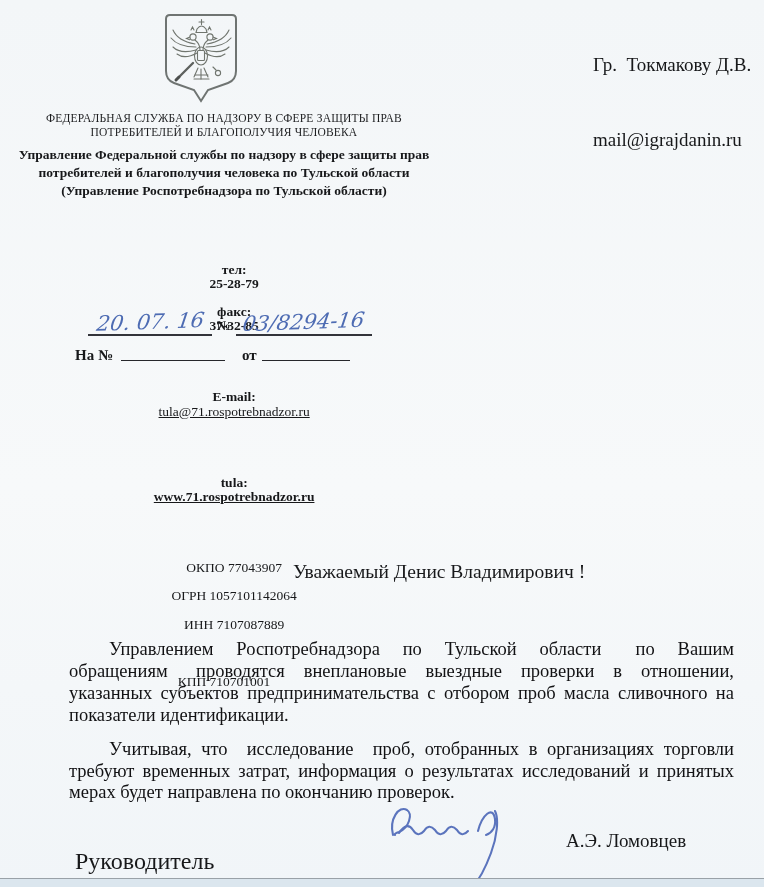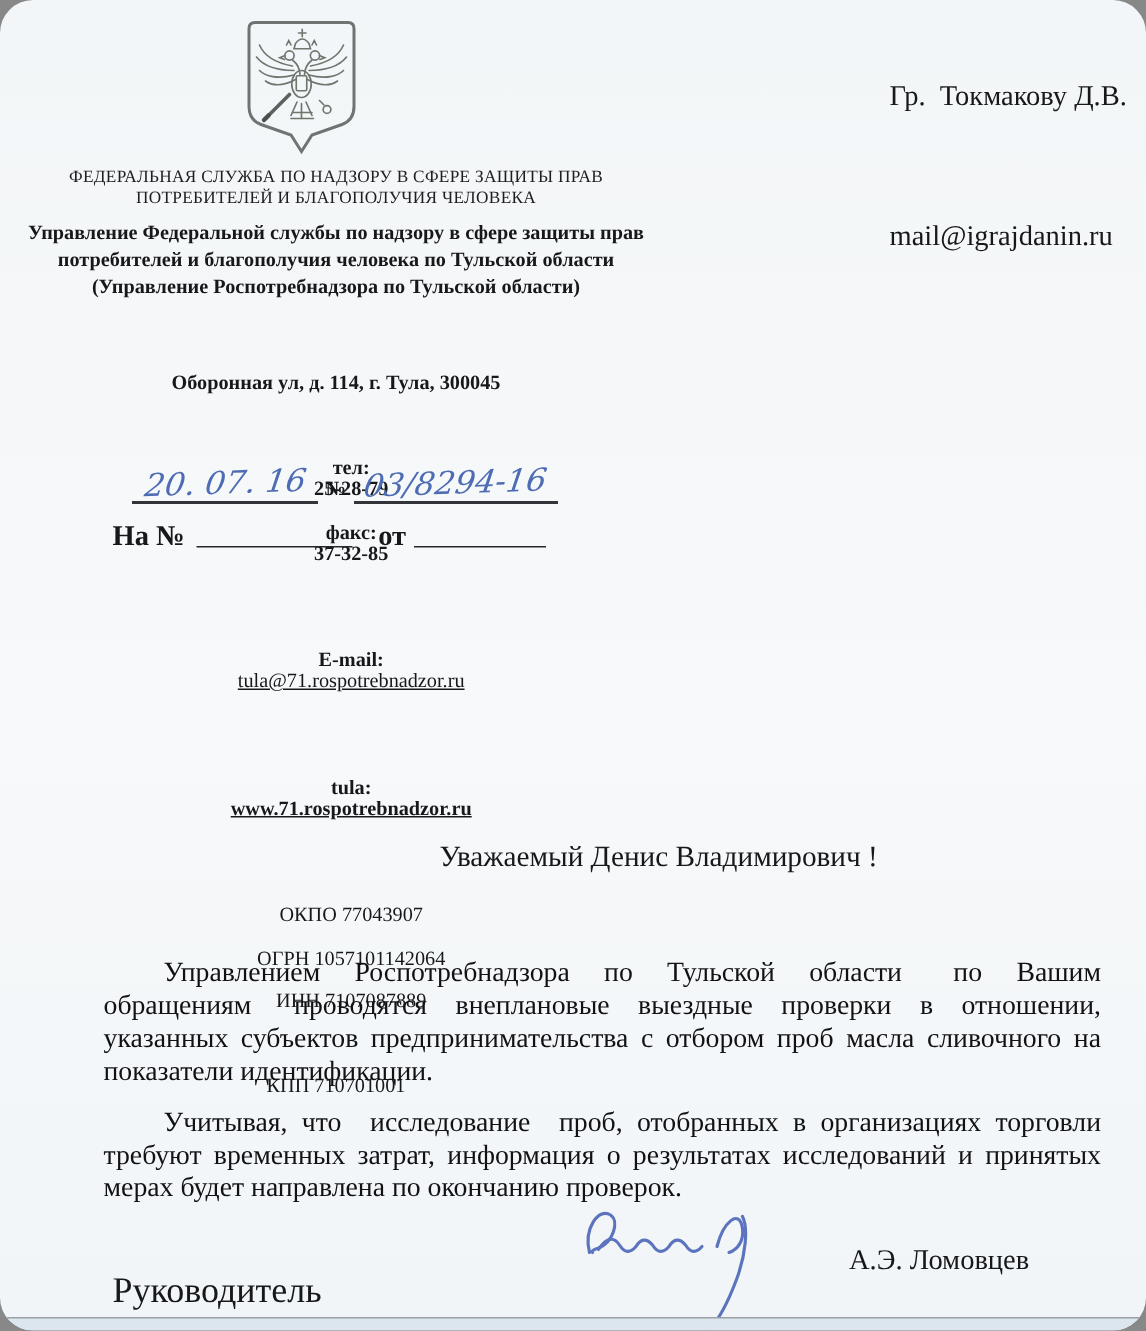--- a/index.html
+++ b/index.html
@@ -4,27 +4,26 @@
 <style>
   html,body { margin:0; padding:0; background:#888; }
   .page {
     position:relative;
     width:764px; height:887px;
     margin:0 auto;
     background:linear-gradient(180deg,#f3f6f8 0%,#f7f9fa 55%,#f1f5f8 100%);
     color:#17181a;
     font-family:"Liberation Serif", serif;
     overflow:hidden;
-    border-radius:22px;
   }
   .abs { position:absolute; }
 
   
   .recipient { left:593px; top:10px; font-size:19px; line-height:22px; white-space:pre-wrap; }
-  .recipient .line2 { margin-top:27px;font-family:Liberation Serif, serif; }
+  .recipient .line2 { margin-top:9px;font-family:Liberation Serif, serif; }
 
   
   .emblem { left:162px; top:12px; }
 
   
   .service {
     left:16px; top:112px; width:416px;
     text-align:center; font-size:11.5px; line-height:13.5px;
     letter-spacing:.2px; color:#1d1e20; white-space:pre-wrap;
   }
@@ -49,21 +48,21 @@
   .hw-date-slot { width:124px; }
   .hw-num-slot  { width:136px; }
   .hw {
     font-family:"DejaVu Serif", serif; font-style:italic;
     font-size:21px; line-height:24px; color:#4e6cb3;
     display:inline-block; transform:skewX(-10deg) rotate(-2deg);
     white-space:pre-wrap;
   }
   .no-symbol { font-size:13.5px; font-weight:bold; margin:0 5px; padding-bottom:2px; }
 
-  .na-row { left:75px; top:347px; display:flex; align-items:center; font-size:19px; font-weight:bold; }
+  .na-row { left:75px; top:347px; display:flex; align-items:flex-start; font-size:15px; font-weight:bold; }
   .na-blank { border-bottom:1.5px solid #26272b; height:13px; }
   .na-blank1 { width:104px; margin-left:8px; }
   .na-blank2 { width:88px;  margin-left:5px; }
   .ot-label  { margin-left:17px; }
 
   
   .subject    { left:62px;  top:481px; font-size:19.5px; white-space:pre-wrap; }
   .salutation { left:293px; top:561px; font-size:19.5px; white-space:pre-wrap; }
   .body-text  { left:57px;  top:627px; width:689px; font-size:18.5px; line-height:21.9px; text-align:justify; color:#121214; }
   .body-text p { margin:12px; text-indent:40px; white-space:pre-wrap; }
@@ -118,21 +117,20 @@
   </div>
 
   <div class="abs department">
     <div>Управление Федеральной службы по надзору в сфере защиты прав потребителей и благополучия человека по Тульской области</div>
     <div>(Управление Роспотребнадзора по Тульской области)</div>
   </div>
 
   <div class="abs service">ФЕДЕРАЛЬНАЯ СЛУЖБА ПО НАДЗОРУ В СФЕРЕ ЗАЩИТЫ ПРАВ ПОТРЕБИТЕЛЕЙ И БЛАГОПОЛУЧИЯ ЧЕЛОВЕКА</div>
 
   <div class="abs address-block">
-    <div class="bold">Оборонная ул, д. 114, г. Тула, 300045</div>
     <div>
       <span class="bold">тел:</span>
       <span class="bold">25-28-79</span>
       <span class="gap"></span>
       <span class="bold">факс:</span>
       <span class="bold">37-32-85</span>
     </div>
     <div>
       <span class="bold">E-mail:</span>
       <span class="link">tula@71.rospotrebnadzor.ru</span>

